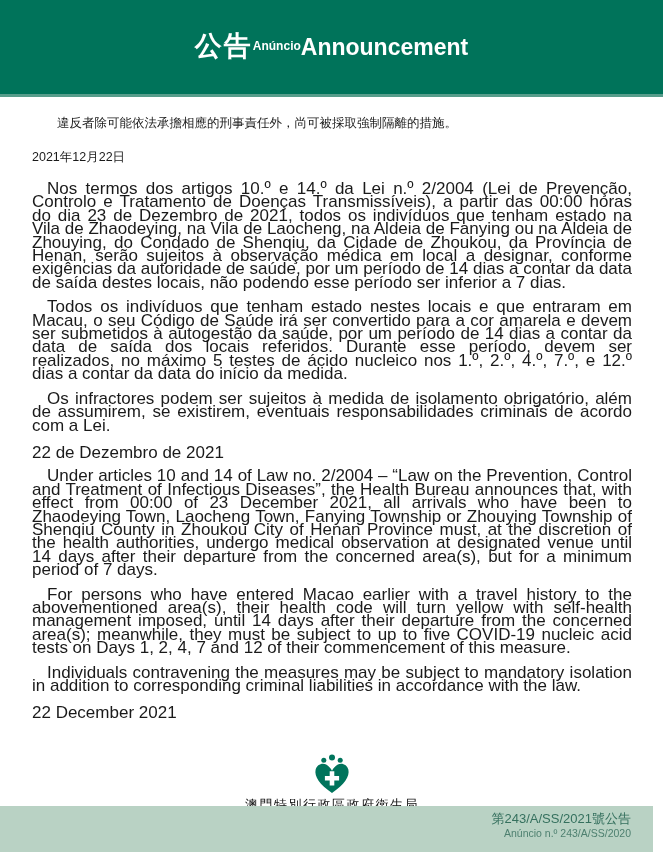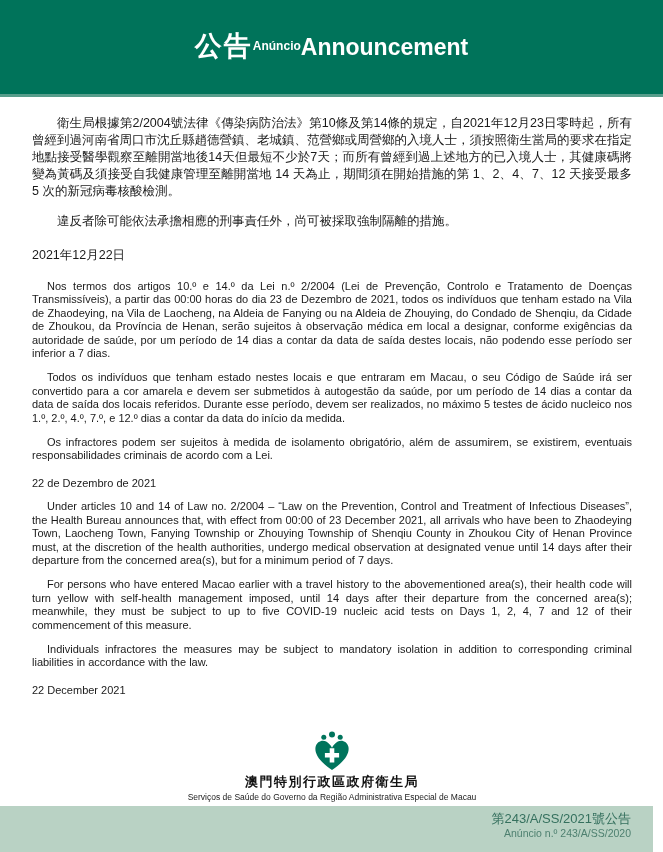--- a/index.html
+++ b/index.html
@@ -19,30 +19,30 @@
   .title-en{font-size:23px;font-weight:bold;line-height:1.15;}
   
   .content{padding:18px 31px 0 32px;}
   .sec-zh p{
     font-size:12.5px;line-height:17px;margin:0 0 13px 0;
     text-align:justify;text-indent:2em;
   }
   .sec-zh .date-line{text-indent:0;margin:17px 0 0 0;}
   .sec-zh{margin-bottom:16px;}
   .sec-pt p,.sec-en p{
-    font-size:11px;line-height:13.4px;margin:0 0 11px 0;
+    font-size:17px;line-height:13.4px;margin:0 0 11px 0;
     text-align:justify;text-indent:15px;
   }
   .sec-pt .date-line,.sec-en .date-line{text-indent:0;margin:14px 0 0 0;text-align:left;}
   .sec-pt{margin-bottom:10px;}
   .sec-en{margin-bottom:0;}
   
   .org{margin-top:34px;text-align:center;}
   .org .logo{display:block;margin:0 auto 2px auto;}
-  .org-zh{font-size:13px;font-weight:bold;letter-spacing:1.5px;color:#111;}
+  .org-zh{font-size:13px;font-weight:normal;letter-spacing:1.5px;color:#111;}
   .org-pt{font-size:8.5px;color:#222;margin-top:1px;}
   
   .ref-band{
     position:absolute;left:0;bottom:0;width:653px;height:46px;
     background:#B9D2C4;box-sizing:border-box;
     padding:5px 22px 0 0;text-align:right;
   }
   .ref-zh{font-size:13px;color:#35705E;line-height:16px;}
   .ref-pt{font-size:10.5px;color:#4E8070;line-height:12px;}
   .ref-en{font-size:10.5px;color:#4E8070;line-height:12px;}
@@ -54,36 +54,35 @@
 
   <header class="header-band">
     <div class="title-zh">公告</div>
     <div class="title-pt">Anúncio</div>
     <div class="title-en">Announcement</div>
   </header>
 
   <main class="content">
 
     <section class="sec-zh">
-      <p>衛生局根據第2/2004號法律《傳染病防治法》第10條及第14條的規定，自2021年12月23日零時起，所有曾經到過河南省周口市沈丘縣趙德營鎮、老城鎮、范營鄉或周營鄉的入境人士，須按照衛生當局的要求在指定地點接受醫學觀察至離開當地後14天但最短不少於7天；而所有曾經到過上述地方的已入境人士，其健康碼將變為黃碼及須接受自我健康管理至離開當地 14 天為止，期間須在開始措施的第 1、2、4、7、12 天接受最多 5 次的新冠病毒核酸檢測。</p>
       <p>違反者除可能依法承擔相應的刑事責任外，尚可被採取強制隔離的措施。</p>
       <p class="date-line">2021年12月22日</p>
     </section>
 
     <section class="sec-pt">
       <p>Nos termos dos artigos 10.º e 14.º da Lei n.º 2/2004 (Lei de Prevenção, Controlo e Tratamento de Doenças Transmissíveis), a partir das 00:00 horas do dia 23 de Dezembro de 2021, todos os indivíduos que tenham estado na Vila de Zhaodeying, na Vila de Laocheng, na Aldeia de Fanying ou na Aldeia de Zhouying, do Condado de Shenqiu, da Cidade de Zhoukou, da Província de Henan, serão sujeitos à observação médica em local a designar, conforme exigências da autoridade de saúde, por um período de 14 dias a contar da data de saída destes locais, não podendo esse período ser inferior a 7 dias.</p>
       <p>Todos os indivíduos que tenham estado nestes locais e que entraram em Macau, o seu Código de Saúde irá ser convertido para a cor amarela e devem ser submetidos à autogestão da saúde, por um período de 14 dias a contar da data de saída dos locais referidos. Durante esse período, devem ser realizados, no máximo 5 testes de ácido nucleico nos 1.º, 2.º, 4.º, 7.º, e 12.º dias a contar da data do início da medida.</p>
       <p>Os infractores podem ser sujeitos à medida de isolamento obrigatório, além de assumirem, se existirem, eventuais responsabilidades criminais de acordo com a Lei.</p>
       <p class="date-line">22 de Dezembro de 2021</p>
     </section>
 
     <section class="sec-en">
       <p>Under articles 10 and 14 of Law no. 2/2004 – “Law on the Prevention, Control and Treatment of Infectious Diseases”, the Health Bureau announces that, with effect from 00:00 of 23 December 2021, all arrivals who have been to Zhaodeying Town, Laocheng Town, Fanying Township or Zhouying Township of Shenqiu County in Zhoukou City of Henan Province must, at the discretion of the health authorities, undergo medical observation at designated venue until 14 days after their departure from the concerned area(s), but for a minimum period of 7 days.</p>
       <p>For persons who have entered Macao earlier with a travel history to the abovementioned area(s), their health code will turn yellow with self-health management imposed, until 14 days after their departure from the concerned area(s); meanwhile, they must be subject to up to five COVID-19 nucleic acid tests on Days 1, 2, 4, 7 and 12 of their commencement of this measure.</p>
-      <p>Individuals infractores the measures may be subject to mandatory isolation in addition to corresponding criminal liabilities in accordance with the law.</p>
+      <p>Individuals contravening the measures may be subject to mandatory isolation in addition to corresponding criminal liabilities in accordance with the law.</p>
       <p class="date-line">22 December 2021</p>
     </section>
 
     <div class="org">
       <svg class="logo" width="42" height="40" viewBox="0 0 42 40">
         <g fill="#00745C">
           <circle cx="12.8" cy="6.2" r="2.5"></circle>
           <circle cx="21" cy="3.4" r="3.0"></circle>
           <circle cx="29.2" cy="6.2" r="2.5"></circle>
           <path d="M21 39

